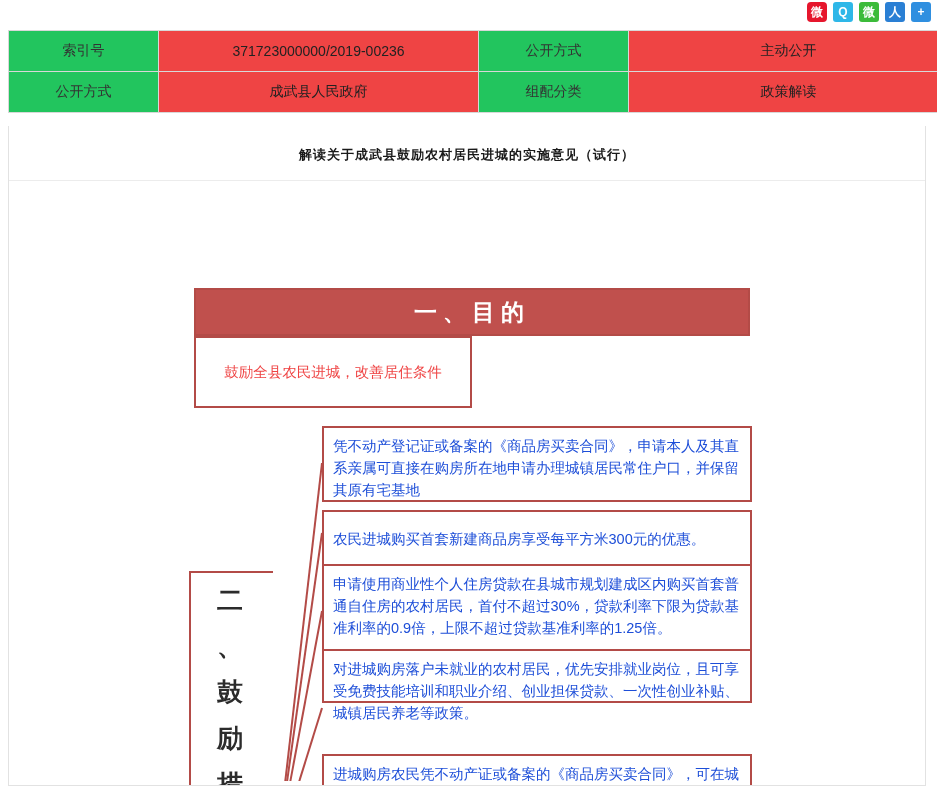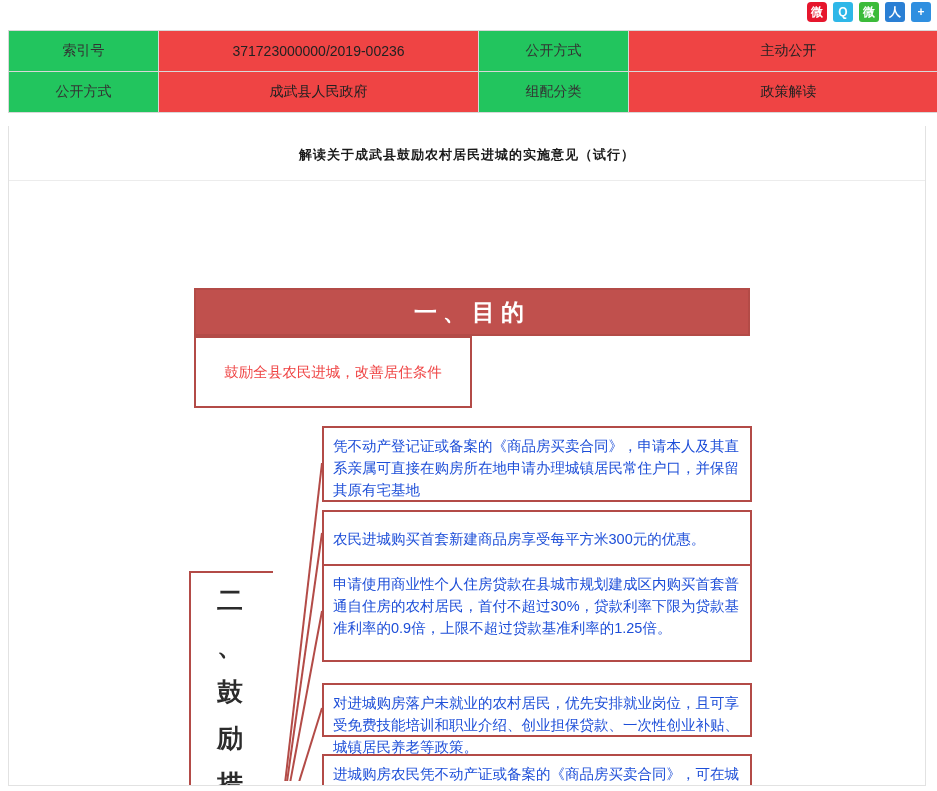--- a/index.html
+++ b/index.html
@@ -172,21 +172,21 @@
     box-sizing: border-box;
     background: #fff;
     font-size: 14.5px;
     line-height: 22px;
     color: #1d4ed8;
     padding: 7px 9px 6px 9px;
   }
   .ib1 { top: 245px; height: 76px; }
   .ib2 { top: 329px; height: 56px; display: flex; align-items: center; }
   .ib3 { top: 383px; height: 98px; }
-  .ib4 { top: 502px; height: 54px; }
+  .ib4 { top: 468px; height: 54px; }
   .ib5 { top: 573px; height: 76px; }
 
   svg.connectors {
     position: absolute;
     left: 0;
     top: 0;
     width: 918px;
     height: 600px;
     pointer-events: none;
   }

